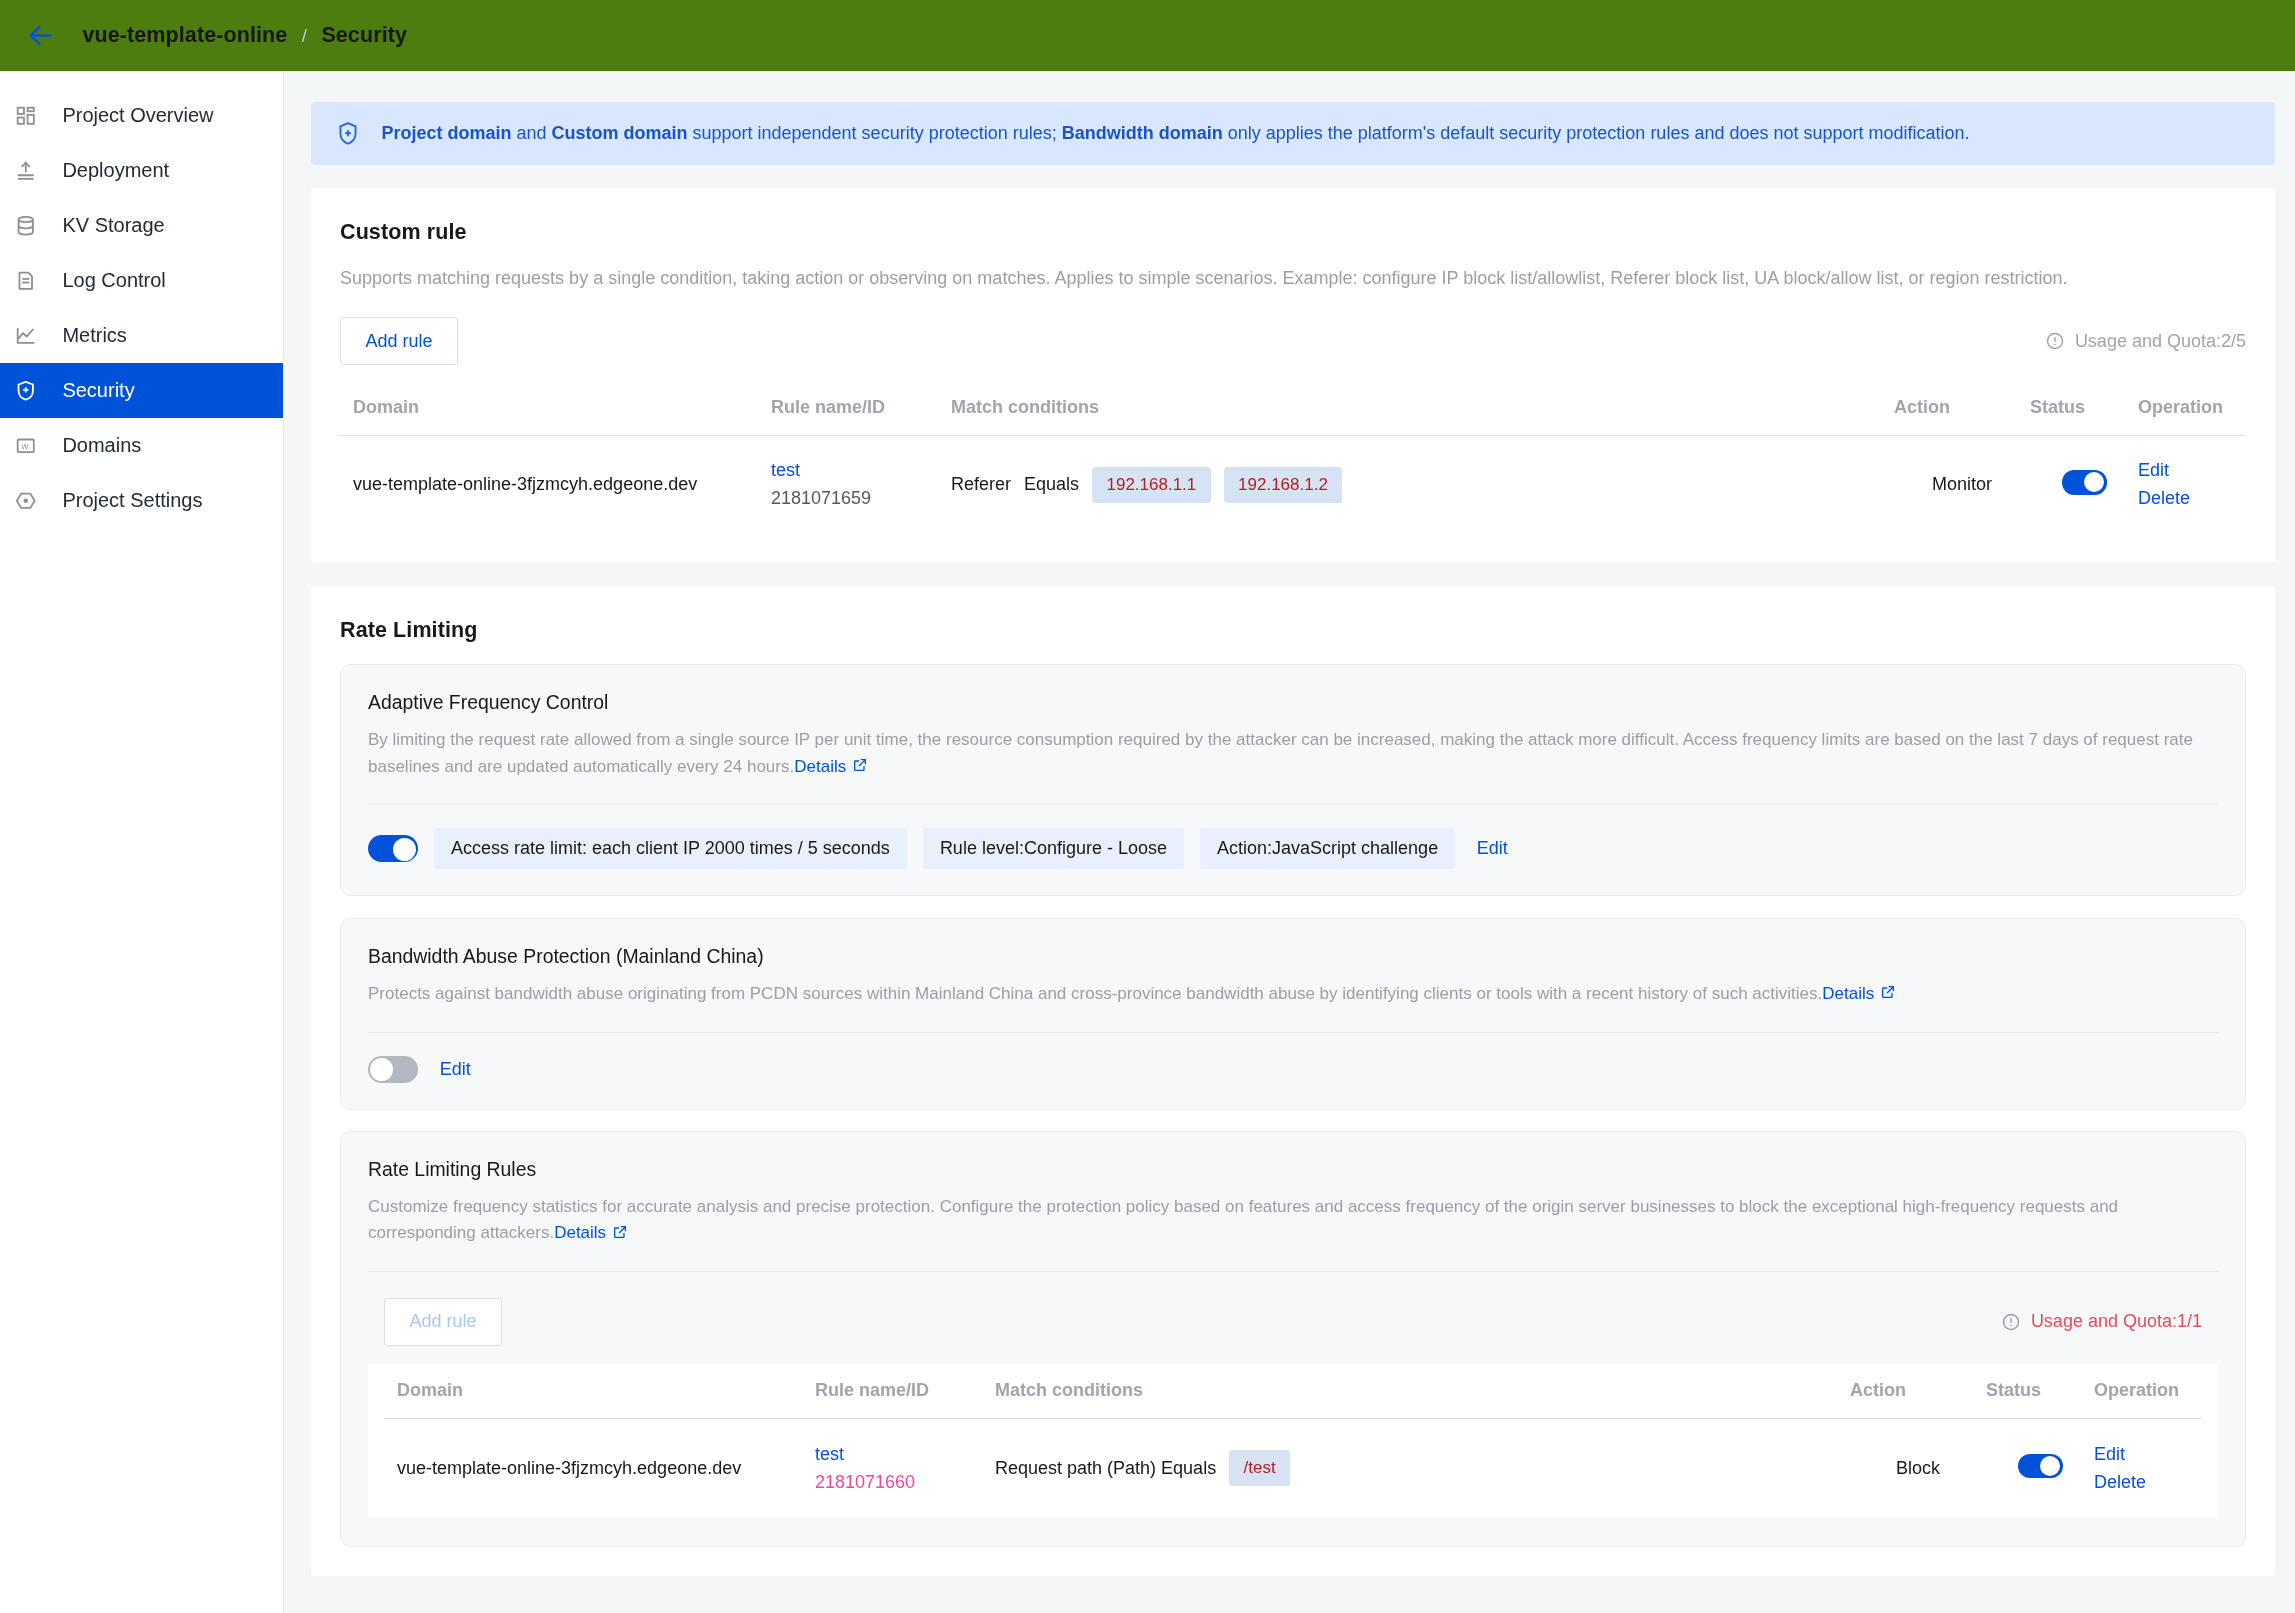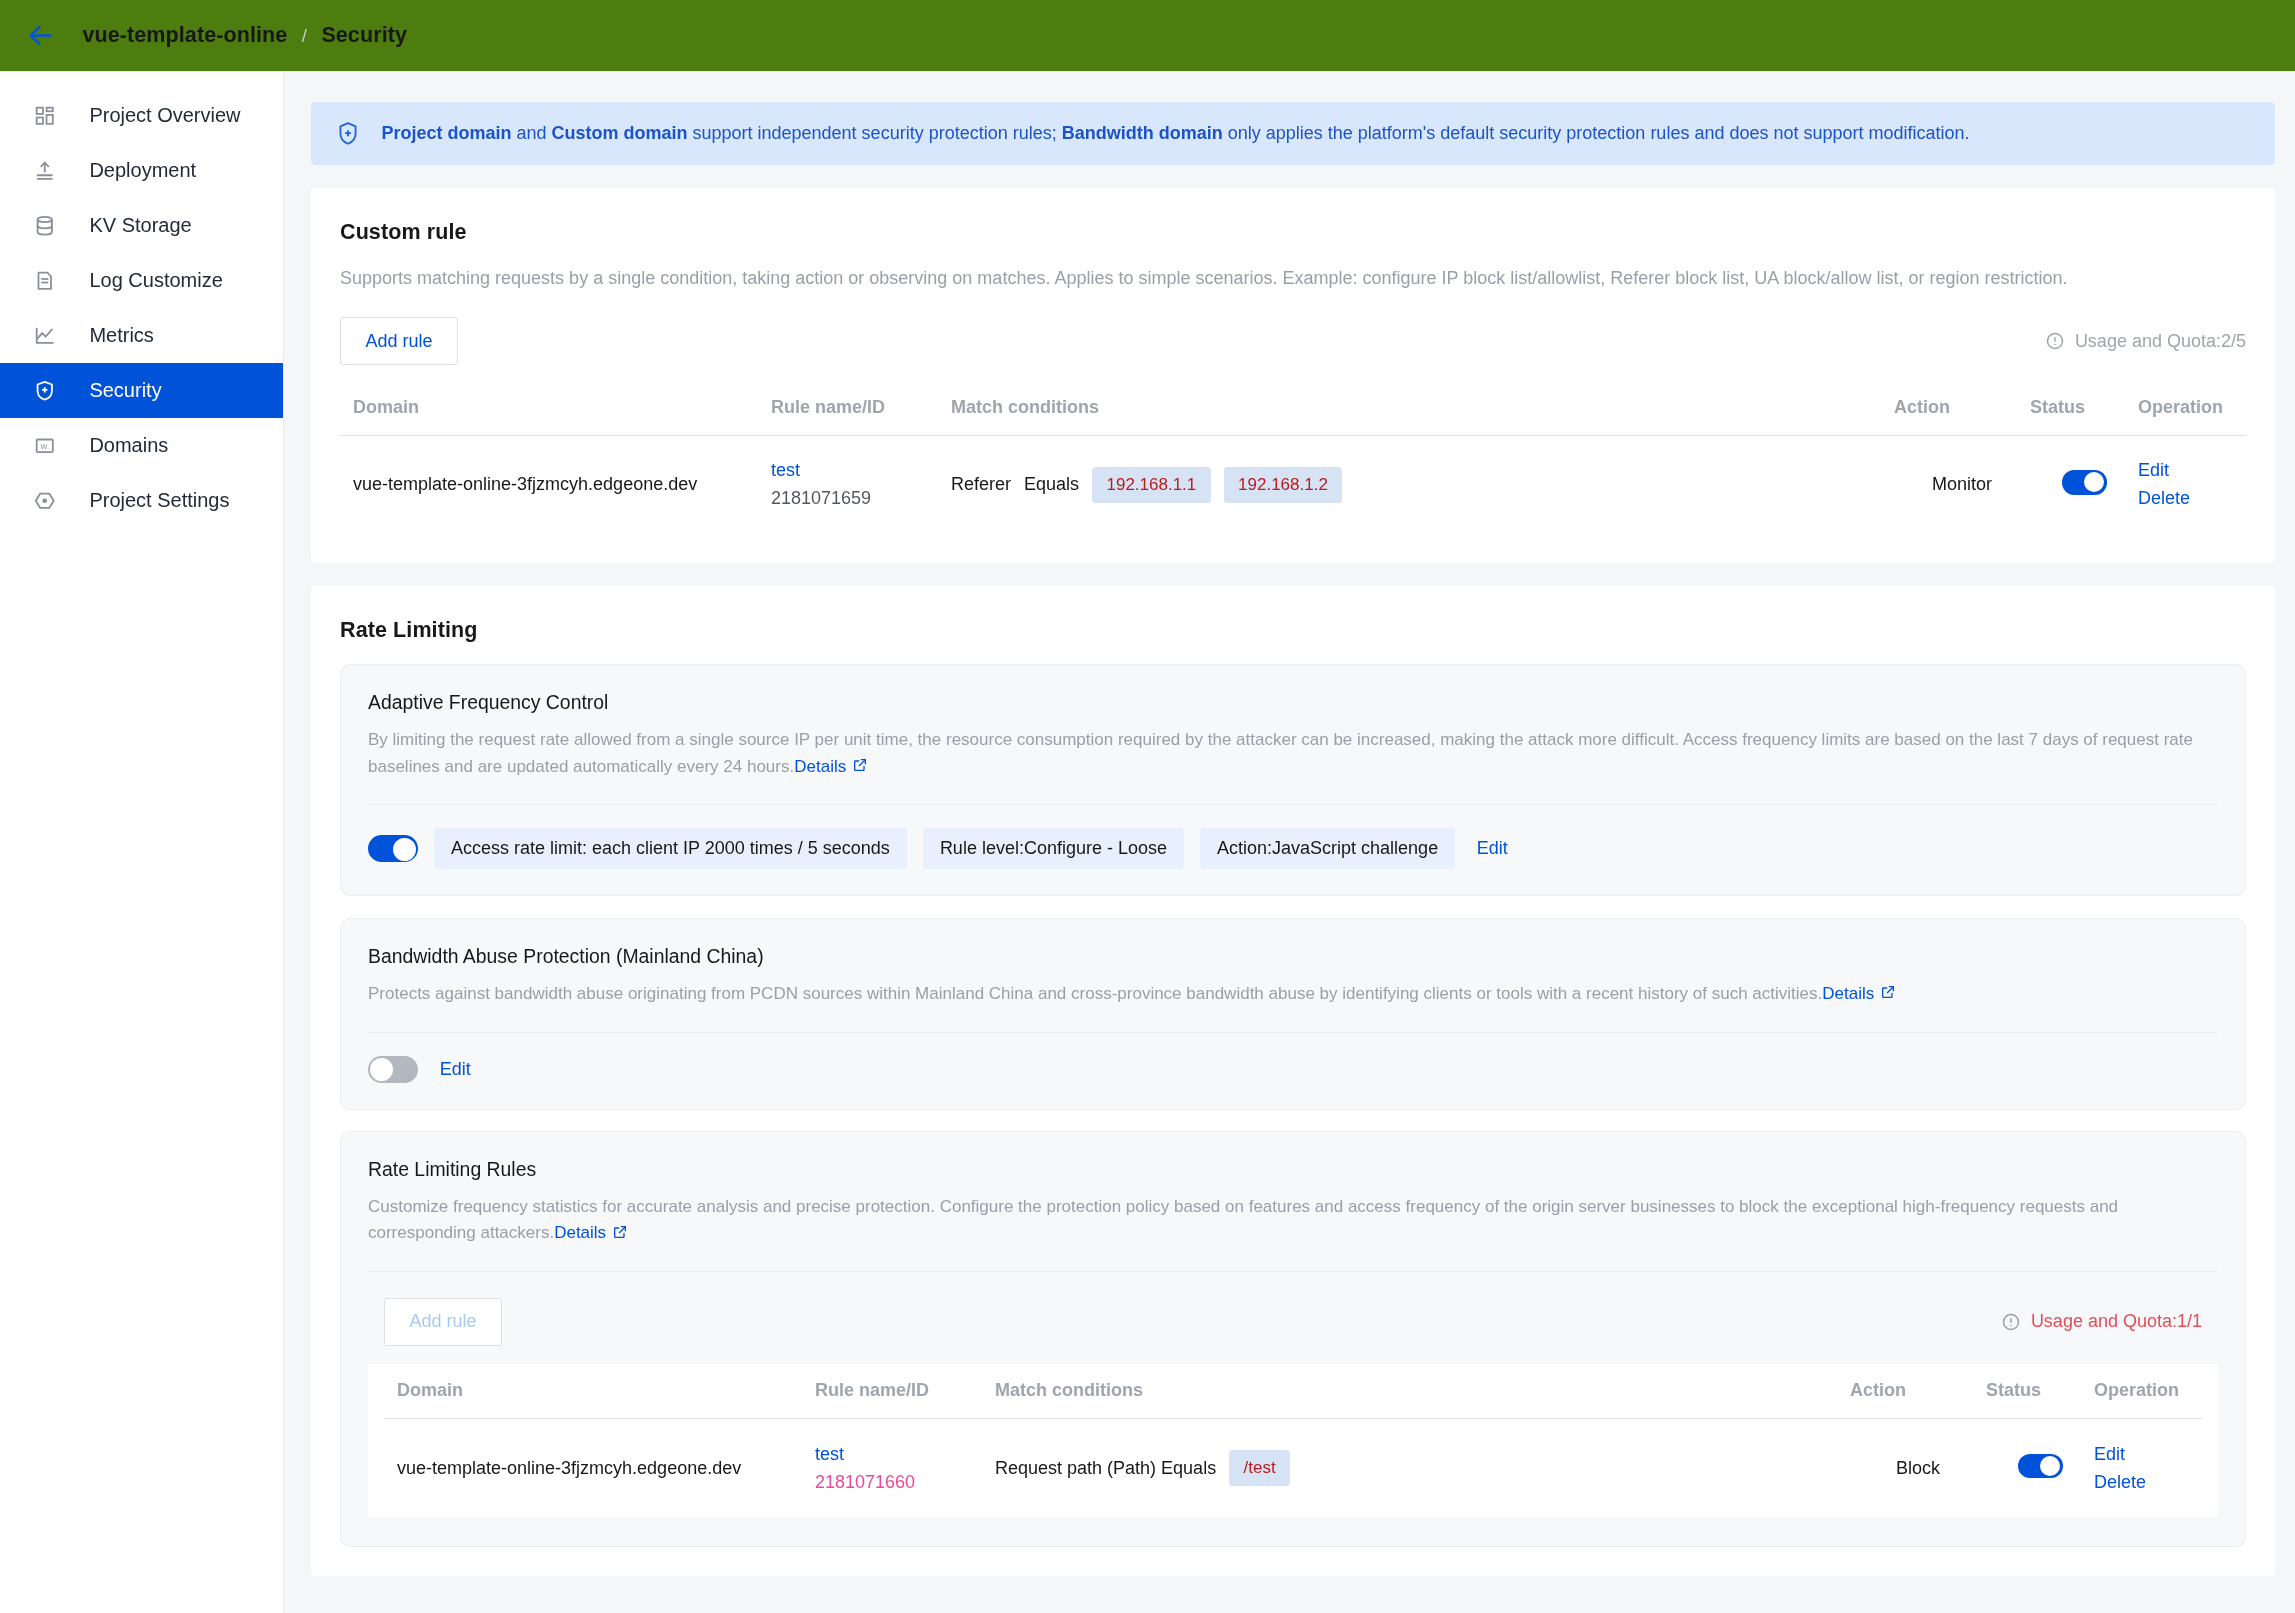--- a/index.html
+++ b/index.html
@@ -42,22 +42,22 @@
   .sidebar {
     width: 284px; min-width: 284px;
     background: #ffffff;
     border-right: 0.7px solid #e6eaf0;
     padding-top: 16px;
   }
   .nav-item {
     height: 55px;
     display: flex;
     align-items: center;
-    padding-left: 33px;
-    gap: 32px;
+    padding-left: 14px;
+    gap: 24px;
     color: #232a38;
     font-size: 20px;
     cursor: pointer;
   }
   .nav-item .ico {
     width: 24.4px; height: 24.4px;
     display: flex; align-items: center; justify-content: center;
     color: #8b8f99;
     flex: 0 0 24.4px;
   }
@@ -275,21 +275,21 @@
     </div>
 
     <div class="nav-item">
       <span class="ico">
         <svg width="21.5" height="21.5" viewBox="0 0 24 24" fill="none" stroke="currentColor" stroke-width="2" stroke-linejoin="round">
           <path d="M5 3h10l4 4v14H5z"></path>
             <line x1="8" y1="10" x2="16" y2="10"></line>
             <line x1="8" y1="14" x2="16" y2="14"></line>
         </svg>
       </span>
-      <span>Log Customize</span>
+      <span>Log Control</span>
     </div>
 
     <div class="nav-item">
       <span class="ico">
         <svg width="21.5" height="21.5" viewBox="0 0 24 24" fill="none" stroke="currentColor" stroke-width="2" stroke-linecap="round" stroke-linejoin="round">
           <polyline points="3 4 3 20 21 20"></polyline>
             <polyline points="4 15 9 9 13 13 20 5"></polyline>
         </svg>
       </span>
       <span>Metrics</span>

